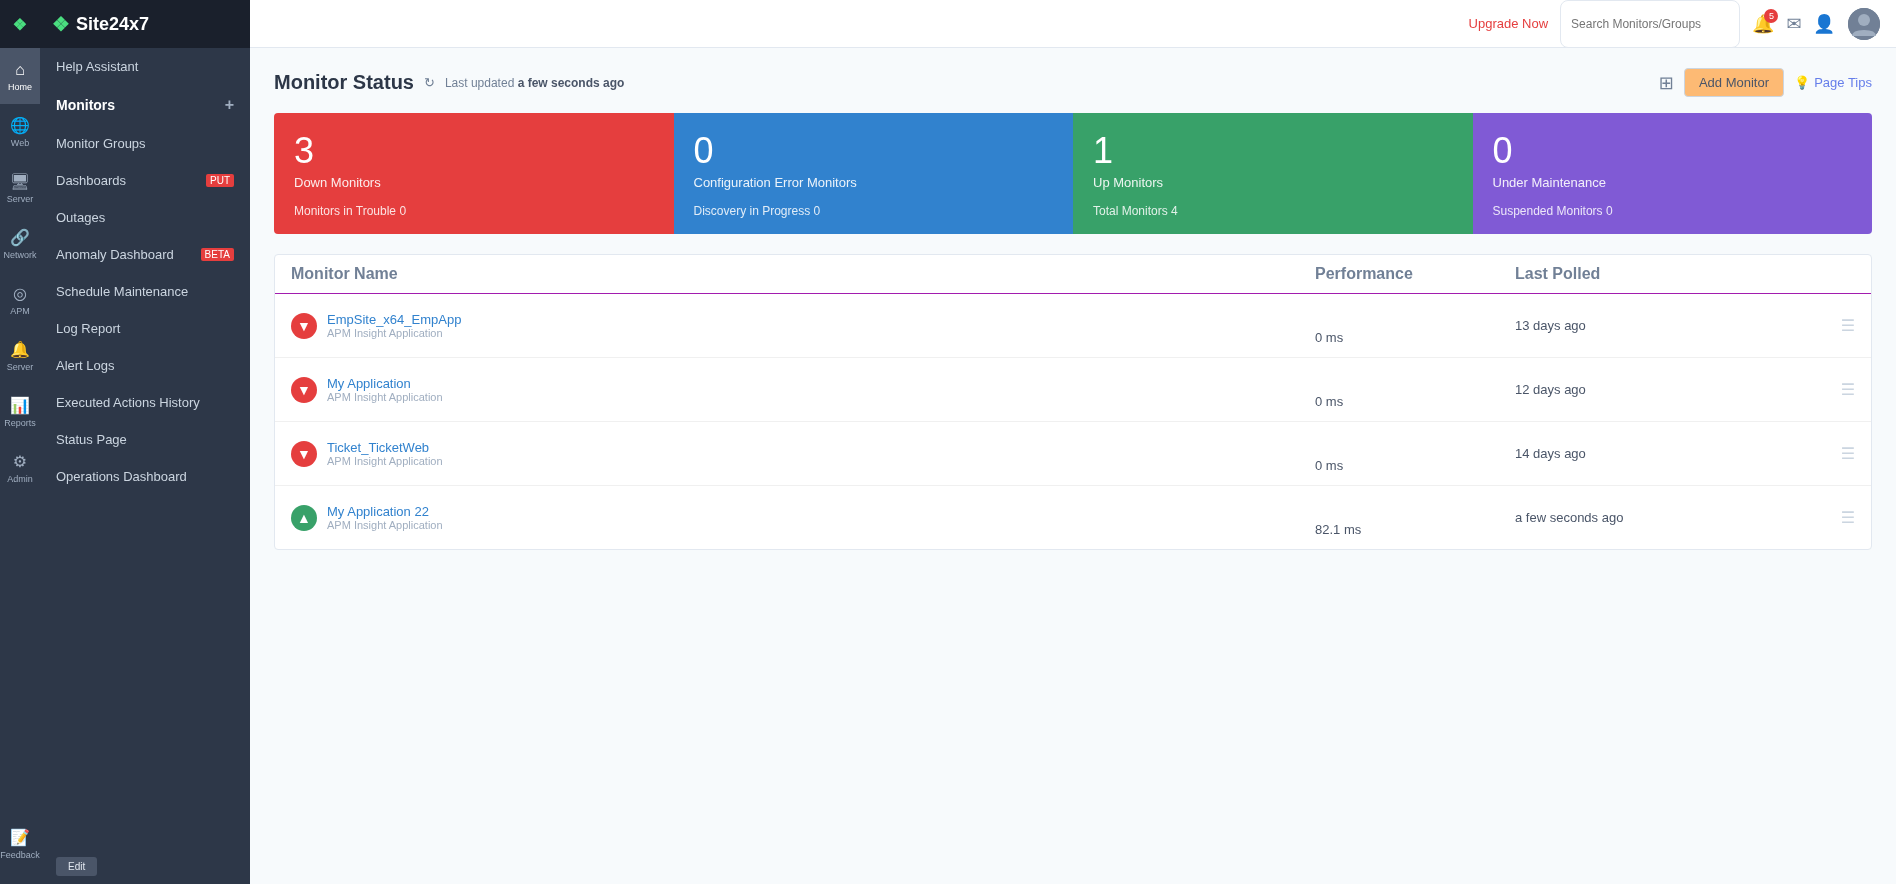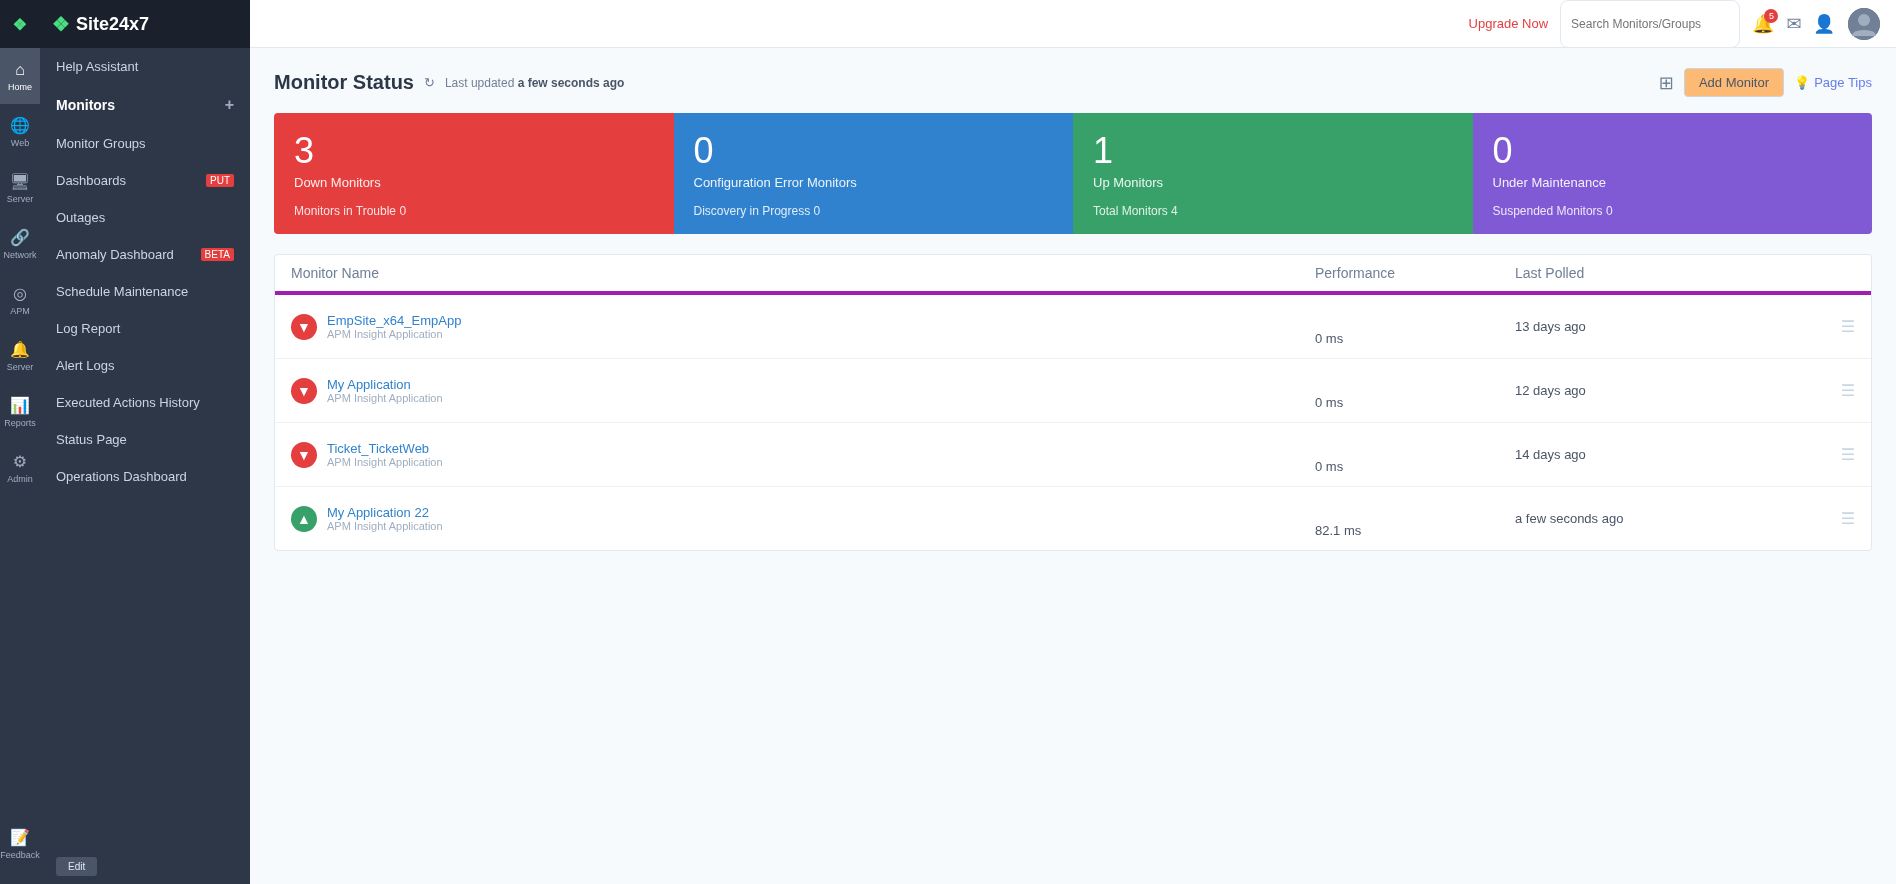--- a/index.html
+++ b/index.html
@@ -284,24 +284,24 @@
     
     .monitor-table {
       background: #fff;
       border: 1px solid #e2e8f0;
       border-radius: 4px;
     }
     .monitor-table-header {
       display: grid;
       grid-template-columns: 1fr 200px 300px 40px;
       padding: 10px 16px;
-      border-bottom: 4px solid #a21caf;
+      border-bottom: 1px solid #a21caf;
       color: #718096;
-      font-size: 14px;
-      font-weight: 400;
+      font-size: 16px;
+      font-weight: 700;
     }
     .monitor-row {
       display: grid;
       grid-template-columns: 1fr 200px 300px 40px;
       padding: 12px 16px;
       border-bottom: 1px solid #f0f0f0;
       align-items: center;
     }
     .monitor-row:last-child { border-bottom: none; }
     .monitor-name-cell { display: flex; align-items: center; gap: 10px; }

